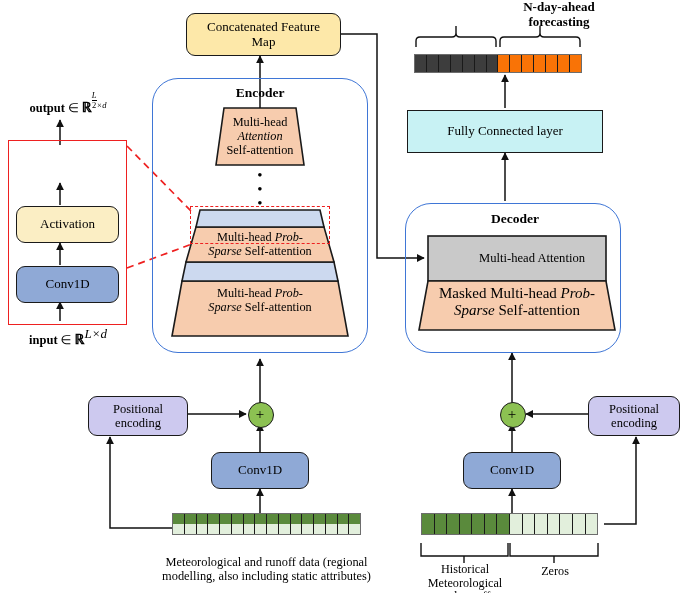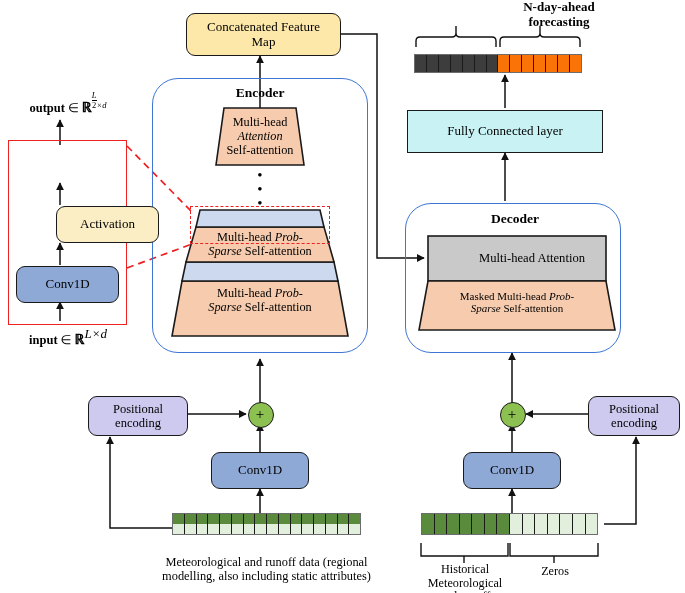--- a/index.html
+++ b/index.html
@@ -118,21 +118,21 @@
     <span style="margin:0 3px;">∈</span>
     <span style="font-weight:bold;font-size:14px;">ℝ</span>
     <span style="display:inline-block;vertical-align:super;position:relative;top:-7px;font-size:8.5px;">
       <span style="display:inline-block;text-align:center;">
         <span style="display:block;border-bottom:1px solid #000;line-height:1;font-style:italic;">L</span>
         <span style="display:block;line-height:1;">2</span>
       </span><span class="it">×d</span>
     </span>
   </div>
 
-  <div class="abs rbox" style="left:16px;top:206px;width:103px;height:37px;background:#fbeec4;font-size:13px;margin-left:40px;">
+  <div class="abs rbox" style="left:16px;top:206px;width:103px;height:37px;background:#fbeec4;font-size:13px;">
     <span>Activation</span>
   </div>
   <div class="abs rbox" style="left:16px;top:266px;width:103px;height:37px;background:#8fa9d6;font-size:13px;">
     <span>Conv1D</span>
   </div>
 
   <div class="lbl" style="left:6px;top:329px;width:124px;height:22px;font-size:12.5px;font-family:Liberation Serif, serif;">
     <span style="font-weight:bold;">input</span>
     <span style="margin:0 3px;">∈</span>
     <span style="font-weight:bold;font-size:14px;">ℝ</span>
@@ -183,21 +183,21 @@
       <div>
         <span class="it">Sparse</span><span> Self-attention</span>
       </div>
     </div>
   </div>
 
   <div class="lbl t-title" style="left:445px;top:210px;width:140px;height:18px;font-size:13.5px;">Decoder</div>
 
   <div class="lbl" style="left:430px;top:236px;width:174px;height:45px;font-size:12.6px;margin-left:15px;">Multi-head Attention</div>
 
-  <div class="lbl" style="left:424px;top:284px;width:186px;height:36px;font-size:11px;">
+  <div class="lbl" style="left:424px;top:284px;width:186px;height:36px;font-size:15px;">
     <div>
       <div>
         <span>Masked Multi-head </span><span class="it">Prob-</span>
       </div>
       <div>
         <span class="it">Sparse</span><span> Self-attention</span>
       </div>
     </div>
   </div>
 

